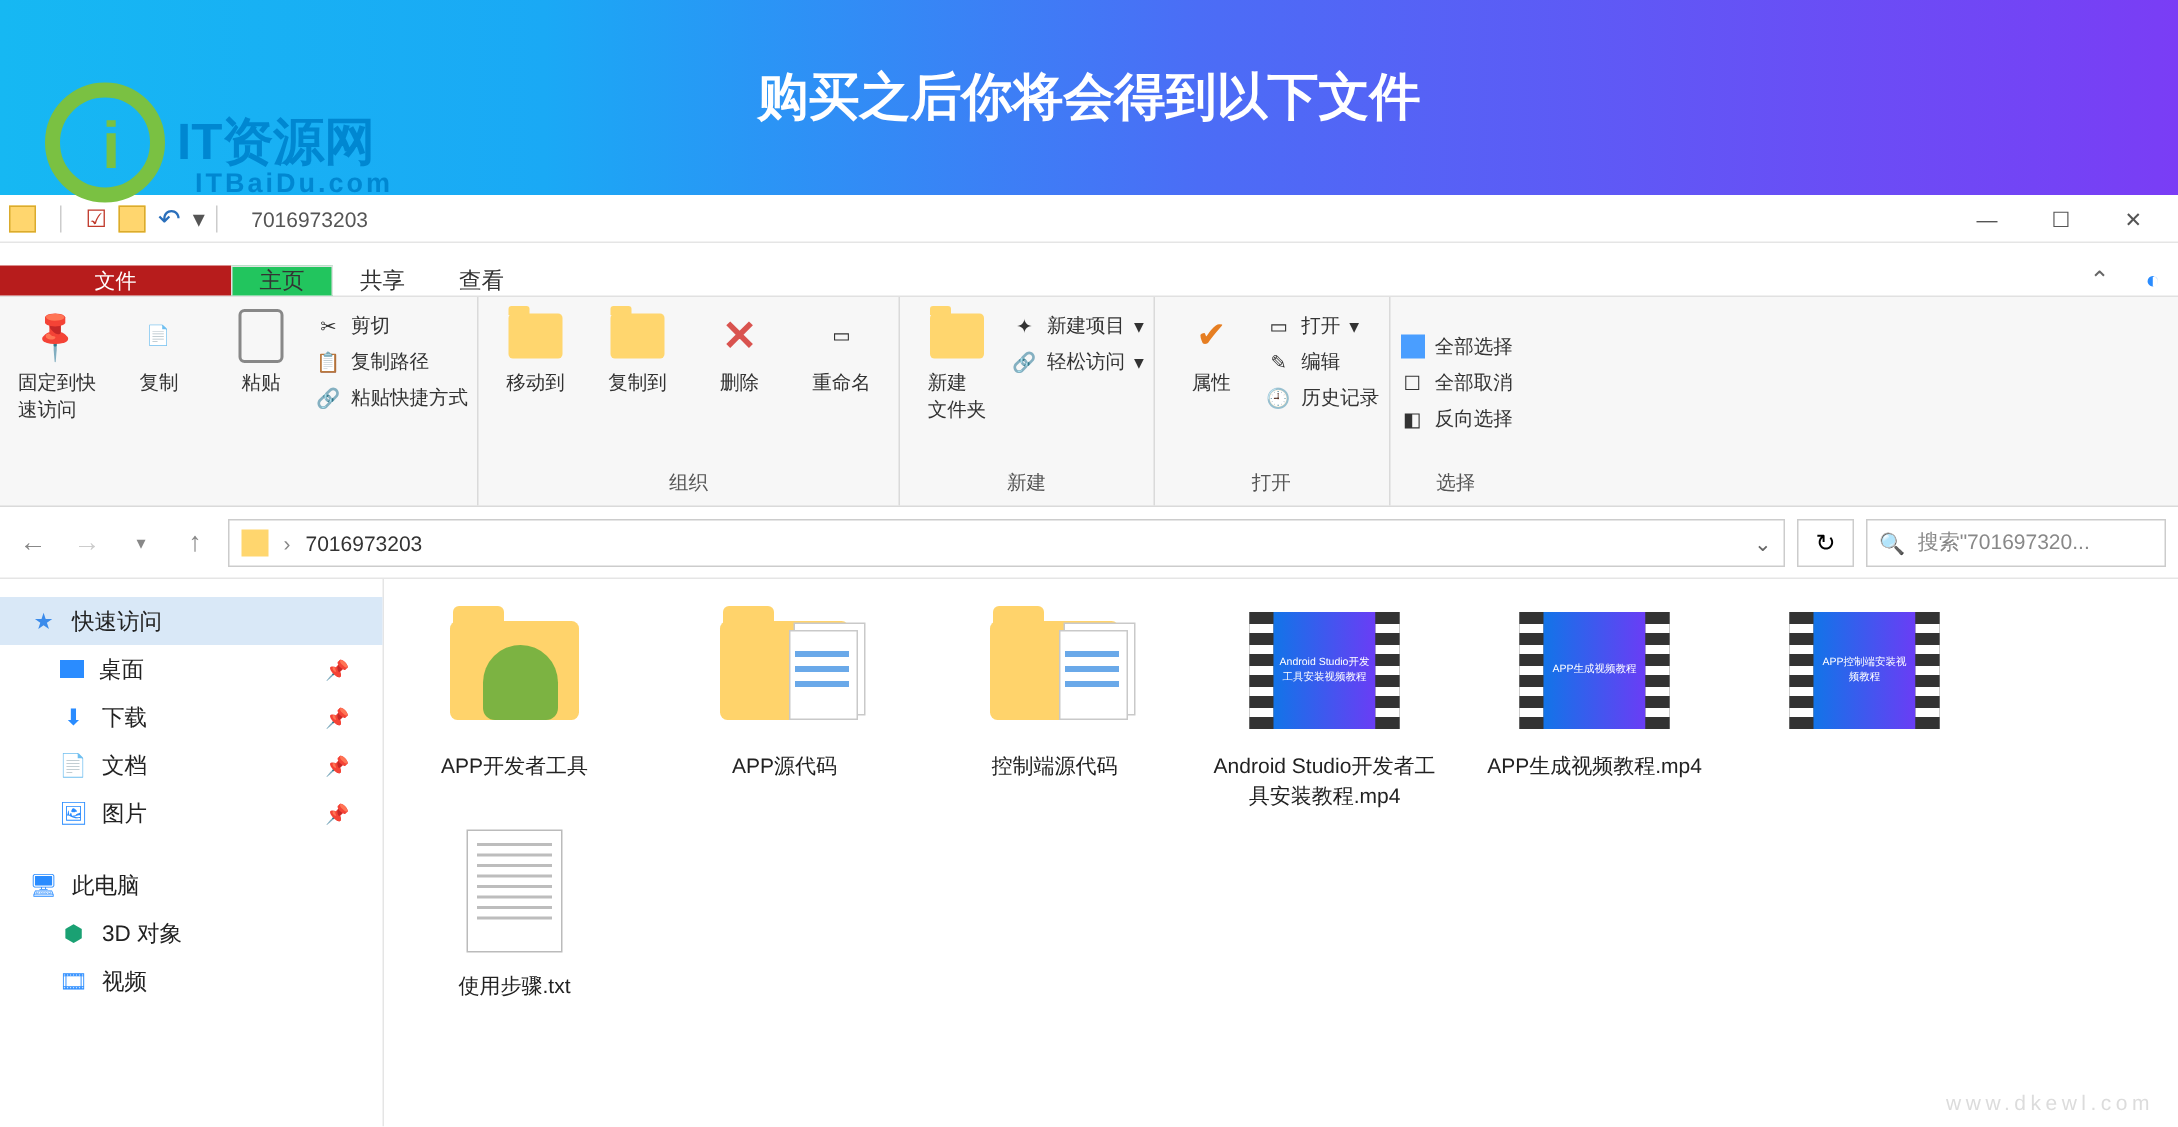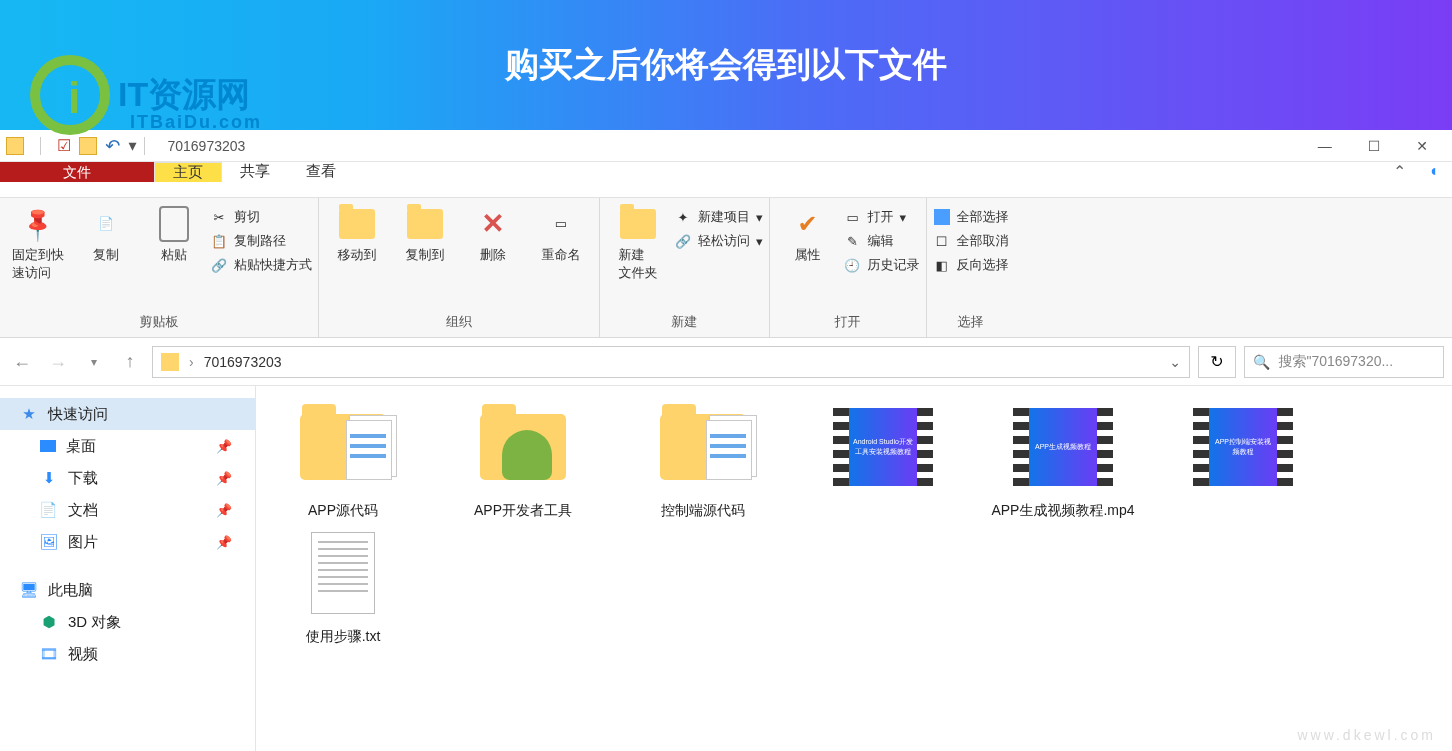--- a/index.html
+++ b/index.html
@@ -16,24 +16,24 @@
   
   .titlebar { height:32px; background:#fff; display:flex; align-items:center; padding:0 6px; border-bottom:1px solid #e5e5e5;}
   .titlebar .qat{ display:flex; align-items:center; gap:8px;}
   .titlebar .qat .fico{ width:18px; height:18px; background:#ffd66e; border:1px solid #daab2d;}
   .titlebar .title{ margin-left:14px; color:#555; font-size:14px;}
   .titlebar .sep{ width:1px; height:18px; background:#ccc; margin:0 8px;}
   .winbtns{ margin-left:auto; display:flex; gap:36px; padding-right:18px; color:#555; font-size:14px;}
   .winbtns span{ cursor:default;}
 
   
-  .tabs{ height:36px; display:flex; align-items:flex-start; background:#fff; border-bottom:1px solid #e1e1e1;}
+  .tabs{ height:36px; display:flex; align-items:flex-end; background:#fff; border-bottom:1px solid #e1e1e1;}
   .tab{ padding:0 18px; display:flex; align-items:center; font-size:15px; color:#333; cursor:default;}
   .tab.file{ background:#b71c1c; color:#fff;}
-  .tab.active{ background:#fde047; border:1px solid #e1e1e1; border-bottom:none;}
+  .tab.active{ background:#22c55e; border:1px solid #e1e1e1; border-bottom:none;}
   .tabs .spacer{flex:1;}
   .tabs .caret{ padding:0 12px; display:flex; align-items:center; color:#666;}
 
   
   .ribbon{ height:140px; background:#f7f7f7; border-bottom:1px solid #dadada; display:flex;}
   .group{ border-right:1px solid #dadada; display:flex; flex-direction:column; padding:4px 6px 0 6px;}
   .group .row{ display:flex; align-items:flex-start; gap:4px;}
   .group .glabel{ text-align:center; font-size:13px; color:#555; margin-top:auto; padding:4px 0 6px;}
   .big{ display:flex; flex-direction:column; align-items:center; width:64px; padding-top:4px; font-size:13px; color:#333; line-height:1.4;}
   .big .ico{ width:36px; height:36px; margin-bottom:4px; display:flex; align-items:center; justify-content:center;}
@@ -156,21 +156,20 @@
         <div class="small">
             <span class="sico">📋</span>
             <span>复制路径</span>
           </div>
         <div class="small">
             <span class="sico">🔗</span>
             <span>粘贴快捷方式</span>
           </div>
       </div>
     </div>
-    <div class="glabel">剪贴板</div>
   </div>
 
   <div class="group">
     <div class="row">
       <div class="big">
           <div class="ico">
             <div class="folder"></div>
           </div>
           <span>移动到</span>
         </div>
@@ -241,21 +240,21 @@
             <span class="sico">🕘</span>
             <span>历史记录</span>
           </div>
       </div>
     </div>
     <div class="glabel">打开</div>
   </div>
 
   <div class="group" style="border-right:none;">
     <div class="row">
-      <div class="small-list" style="padding-top:6px;">
+      <div class="small-list" style="padding-top:6px;margin-top:14px;">
         <div class="small">
             <span class="sico">
               <span class="bluebox"></span>
             </span>
             <span>全部选择</span>
           </div>
         <div class="small">
             <span class="sico">☐</span>
             <span>全部取消</span>
           </div>
@@ -326,50 +325,51 @@
       </div>
     <div class="nav-item sub">
         <span class="nico" style="color:#2a8cff;">🎞</span>
         <span>视频</span>
       </div>
   </div>
 
   <div class="files">
     <div class="file">
       <div class="thumb">
+          <div class="folder-lg">
+            <div class="android"></div>
+          </div>
+        </div>
+      <span>APP开发者工具</span>
+    </div>
+    <div class="file">
+      <div class="thumb">
           <div class="folder-lg open">
             <div class="stripe"></div>
           </div>
         </div>
       <span>APP源代码</span>
     </div>
     <div class="file">
       <div class="thumb">
-          <div class="folder-lg">
-            <div class="android"></div>
-          </div>
-        </div>
-      <span>APP开发者工具</span>
-    </div>
-    <div class="file">
-      <div class="thumb">
           <div class="folder-lg open">
             <div class="stripe"></div>
           </div>
         </div>
       <span>控制端源代码</span>
     </div>
     <div class="file">
       <div class="thumb">
           <div class="video">
             <div class="strip"></div>
             <div class="screen">Android Studio开发工具安装视频教程</div>
             <div class="strip"></div>
           </div>
         </div>
+      <span>Android Studio开发者工具安装教程.mp4</span>
     </div>
     <div class="file">
       <div class="thumb">
           <div class="video">
             <div class="strip"></div>
             <div class="screen">APP生成视频教程</div>
             <div class="strip"></div>
           </div>
         </div>
       <span>APP生成视频教程.mp4</span>

